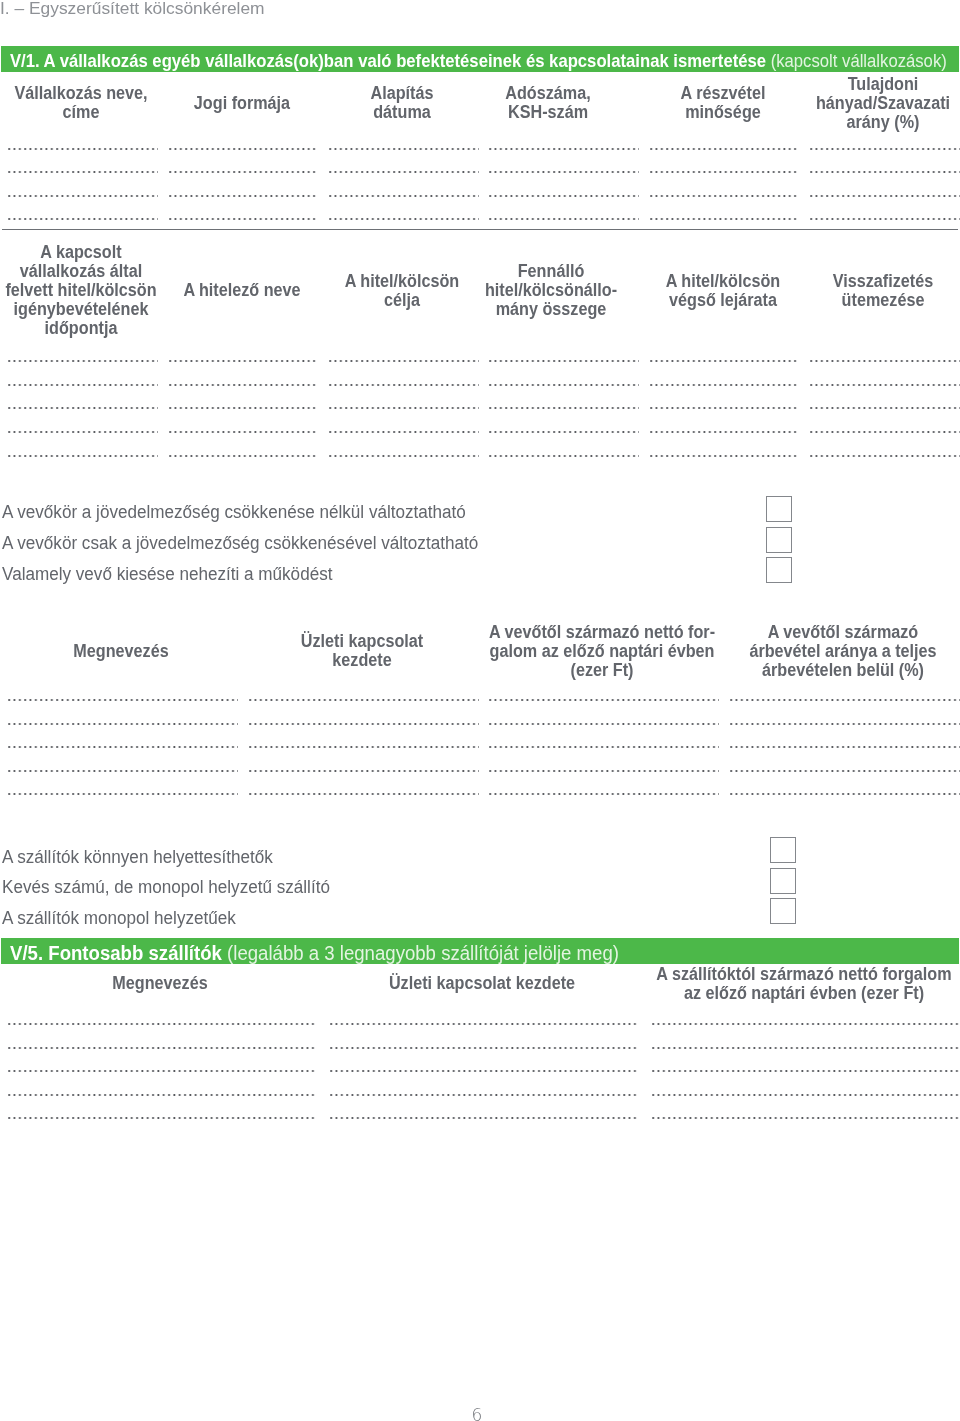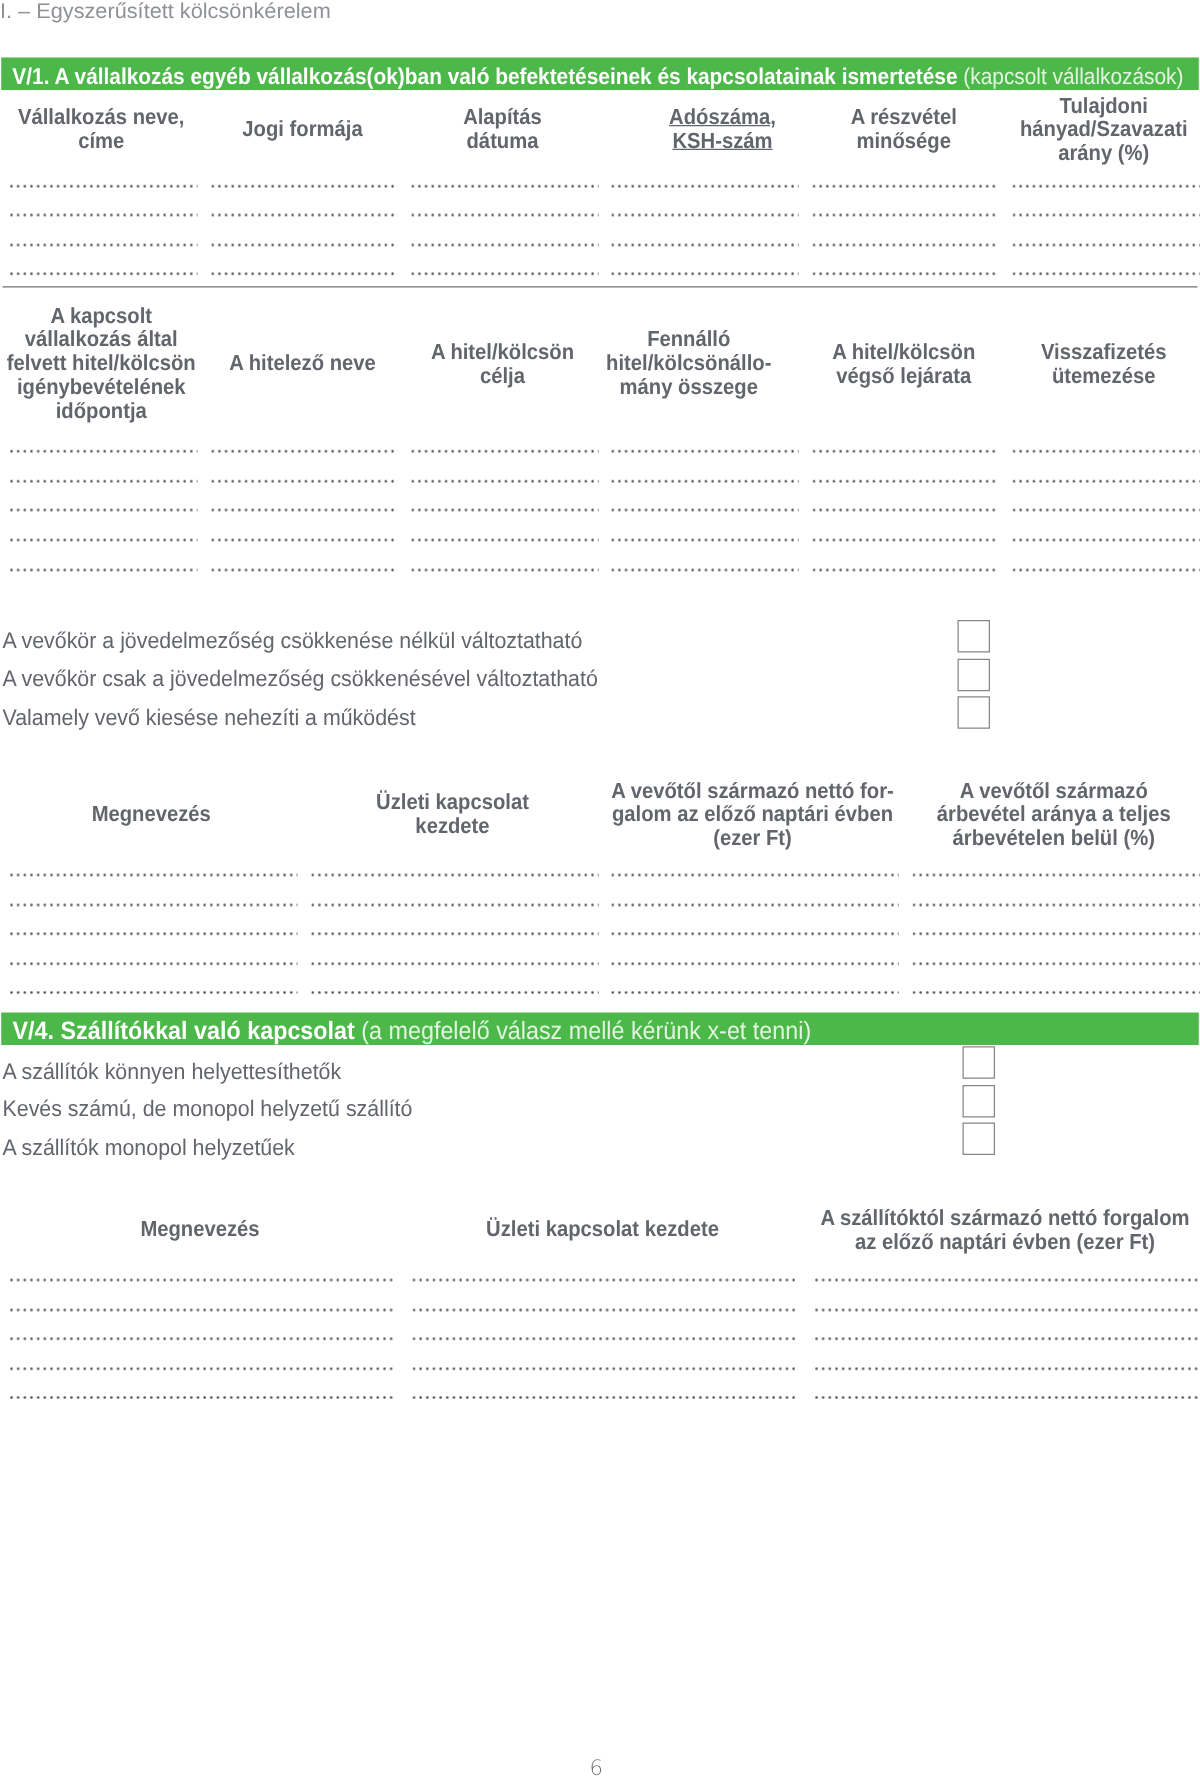--- a/index.html
+++ b/index.html
@@ -85,21 +85,21 @@
         <div>Vállalkozás neve,</div>
         <div>címe</div>
       </div>
       <div class="colhead" style="left: -18.5px; width: 520px; top: 93.63px;">
         <div>Jogi formája</div>
       </div>
       <div class="colhead" style="left: 141.833px; width: 520px; top: 84.13px;">
         <div>Alapítás</div>
         <div>dátuma</div>
       </div>
-      <div class="colhead" style="left: 318px; width: 520px; top: 84.13px; text-decoration: underline;">
+      <div class="colhead" style="left: 288px; width: 520px; top: 84.13px;">
         <div>Adószáma,</div>
         <div>KSH-szám</div>
       </div>
       <div class="colhead" style="left: 462.5px; width: 520px; top: 84.13px;">
         <div>A részvétel</div>
         <div>minősége</div>
       </div>
       <div class="colhead" style="left: 622.833px; width: 520px; top: 74.63px;">
         <div>Tulajdoni</div>
         <div>hányad/Szavazati</div>
@@ -268,31 +268,31 @@
         <div class="dotcell" style="left: 730.075px; width: 229.725px;"></div>
       </div>
       <div class="dotrow" style="top: 792.4px; left: 0px; width: 960px;">
         <div class="dotcell" style="left: 8.2px; width: 229.725px;"></div>
         <div class="dotcell" style="left: 248.825px; width: 229.725px;"></div>
         <div class="dotcell" style="left: 489.45px; width: 229.725px;"></div>
         <div class="dotcell" style="left: 730.075px; width: 229.725px;"></div>
       </div>
     </div>
 
-  <div class="bar" id="bar-v4" style="top: 809.6px; height: 26.1px; line-height: 31.7px; font-size: 20px;"><span class="bar-inner" style="transform: scaleX(0.933);"><span class="b-strong">V/4.</span><span class="b-strong"> </span><span class="b-strong">Szállítókkal való kapcsolat</span><span class="b-light"> </span><span class="b-light">(a megfelelő válasz mellé kérünk x-et tenni)</span></span>
-  </div>
   <div id="v4-options">
       <div class="optline" style="left: 2px; top: 846.5px;">A szállítók könnyen helyettesíthetők</div>
       <div class="chkbox" style="left: 770px; top: 837px; width: 26px; height: 26px;"></div>
       <div class="optline" style="left: 2px; top: 877.2px;">Kevés számú, de monopol helyzetű szállító</div>
       <div class="chkbox" style="left: 770px; top: 867.6px; width: 26px; height: 26px;"></div>
       <div class="optline" style="left: 2px; top: 907.9px;">A szállítók monopol helyzetűek</div>
       <div class="chkbox" style="left: 770px; top: 898.2px; width: 26px; height: 26px;"></div>
     </div>
 
+  <div class="bar" id="bar-v5" style="top: 937.6px; height: 26.1px; line-height: 31.7px; font-size: 20px;"><span class="bar-inner" style="transform: scaleX(0.93);"><span class="b-strong">V/5.</span><span class="b-strong"> </span><span class="b-strong">Fontosabb szállítók</span><span class="b-light"> </span><span class="b-light">(legalább a 3 legnagyobb szállítóját jelölje meg)</span></span>
+  </div>
   <div id="v5-heads">
       <div class="colhead" style="left: -100px; width: 520px; top: 974.43px;">
         <div>Megnevezés</div>
       </div>
       <div class="colhead" style="left: 222px; width: 520px; top: 974.43px;">
         <div>Üzleti kapcsolat kezdete</div>
       </div>
       <div class="colhead" style="left: 544px; width: 520px; top: 964.93px;">
         <div>A szállítóktól származó nettó forgalom</div>
         <div>az előző naptári évben (ezer Ft)</div>

